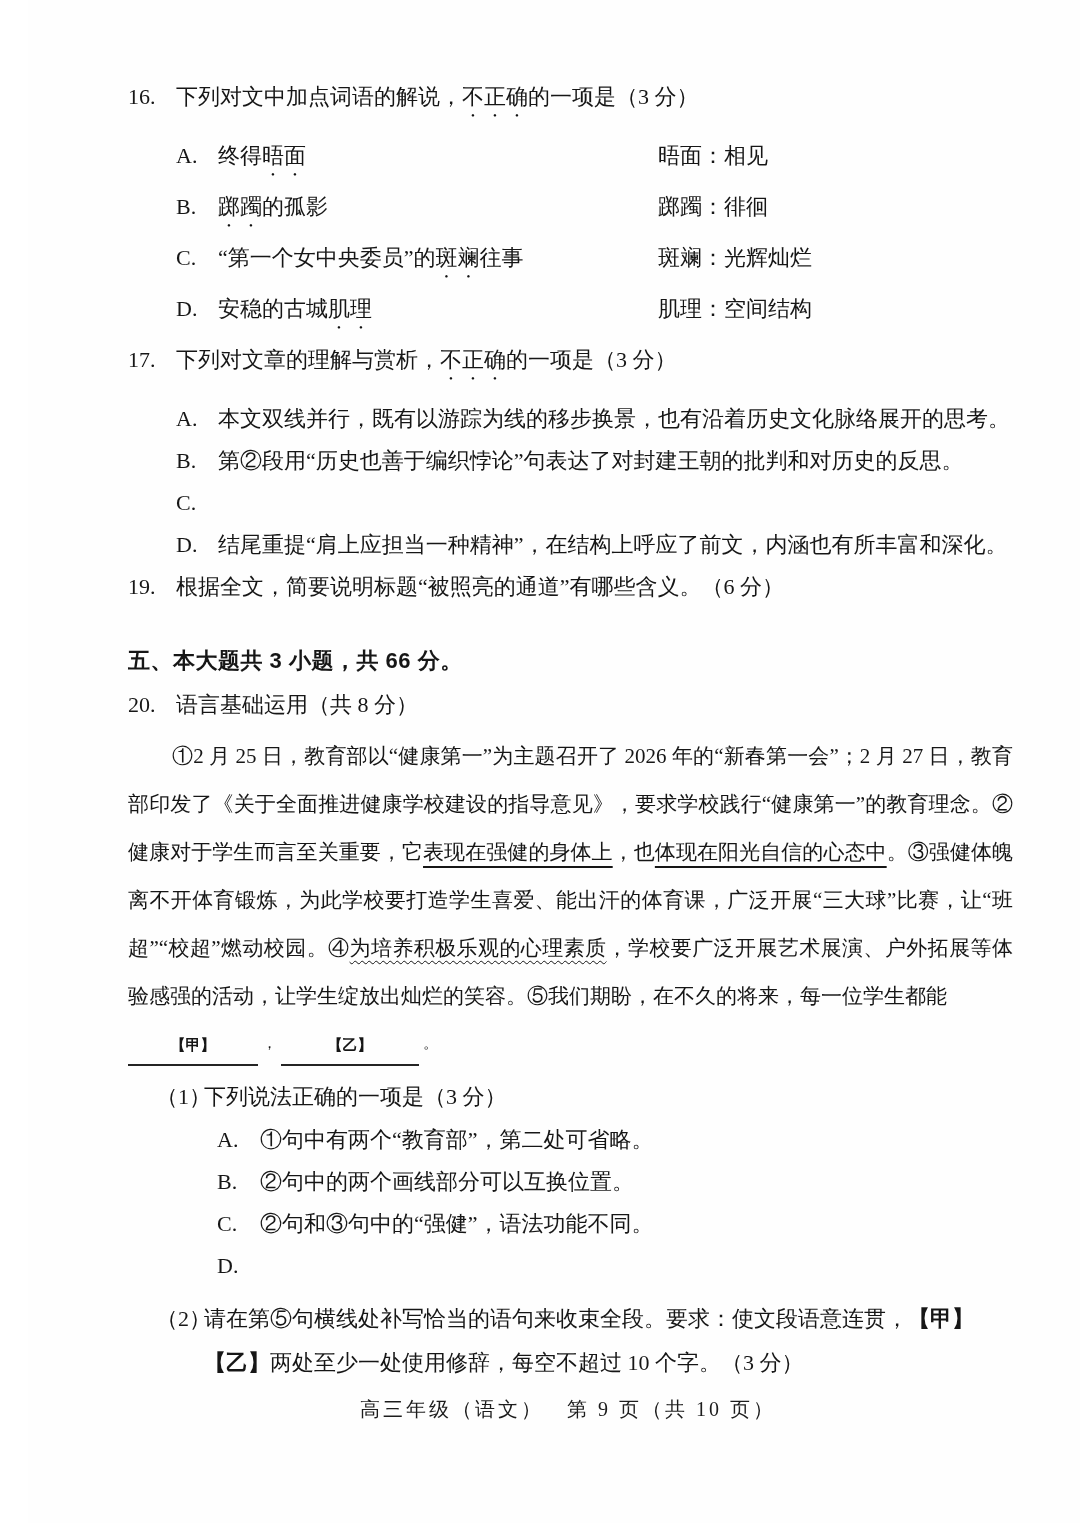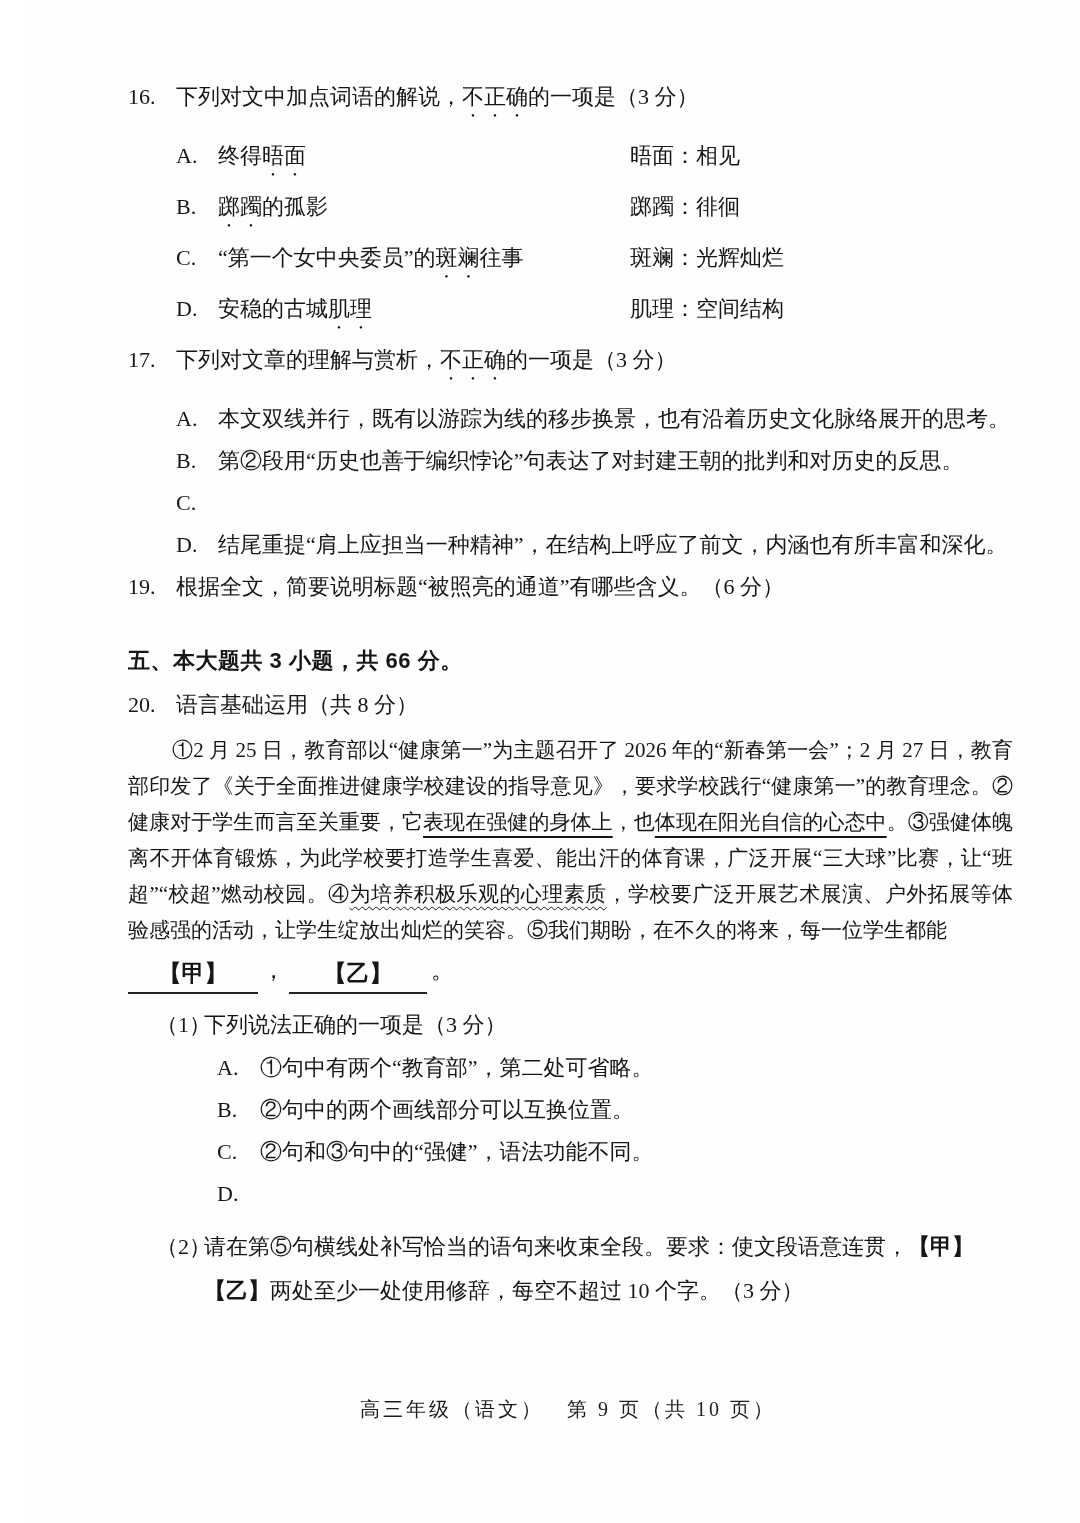--- a/index.html
+++ b/index.html
@@ -8,43 +8,43 @@
     box-sizing:border-box;padding:82px 95px 0 100px;
     font-family:"Liberation Serif","DejaVu Serif",serif;
     color:#161616;font-size:22px;line-height:30px;margin-left:28px;
   }
   
   .q-stem{position:relative;padding-left:48px;margin-bottom:20px;}
   .q-stem .num{position:absolute;left:0;top:0;}
   
   .opt{position:relative;padding-left:90px;margin-bottom:12px;min-height:30px;}
   .opt .opt-label{position:absolute;left:48px;top:0;}
-  .opt .gloss{position:absolute;left:502px;top:0;}
+  .opt .gloss{position:absolute;left:530px;top:0;}
   
   .dots{
     -webkit-text-emphasis:filled dot #111;
     -webkit-text-emphasis-position:under;
     text-emphasis:filled dot #111;
     text-emphasis-position:under right;
   }
   .single-line{position:relative;padding-left:48px;margin-bottom:12px;}
   .single-line .num{position:absolute;left:0;top:0;}
   
   .section-heading{
     font-family:"Liberation Sans","DejaVu Sans",sans-serif;
     font-weight:bold;margin:44px 0 14px 0;letter-spacing:.5px;
   }
   
   .para{
-    font-size:21px;line-height:36px;text-align:justify;
+    font-size:21px;line-height:48px;text-align:justify;
     text-indent:44px;margin:6px 0 0 0;
   }
   .ul{text-decoration:underline;text-decoration-thickness:1.5px;text-underline-offset:7px;}
   .wavy{text-decoration:underline wavy;text-decoration-thickness:1px;text-underline-offset:5px;}
-  .blank-line{font-size:23px;line-height:46px;height:46px;}
+  .blank-line{font-size:15px;line-height:46px;height:46px;}
   .blank{
     display:inline-block;min-width:130px;border-bottom:2px solid #242424;
     text-align:center;vertical-align:bottom;line-height:38px;
     font-weight:bold;font-family:"Liberation Sans","DejaVu Sans",sans-serif;
   }
   .blank.second{min-width:138px;}
   .blank-line .sep{display:inline-block;padding:0 4px;}
   
   .sub-stem{position:relative;padding-left:76px;margin:16px 0 13px 0;}
   .sub-stem .subnum{position:absolute;left:28px;top:0;}

